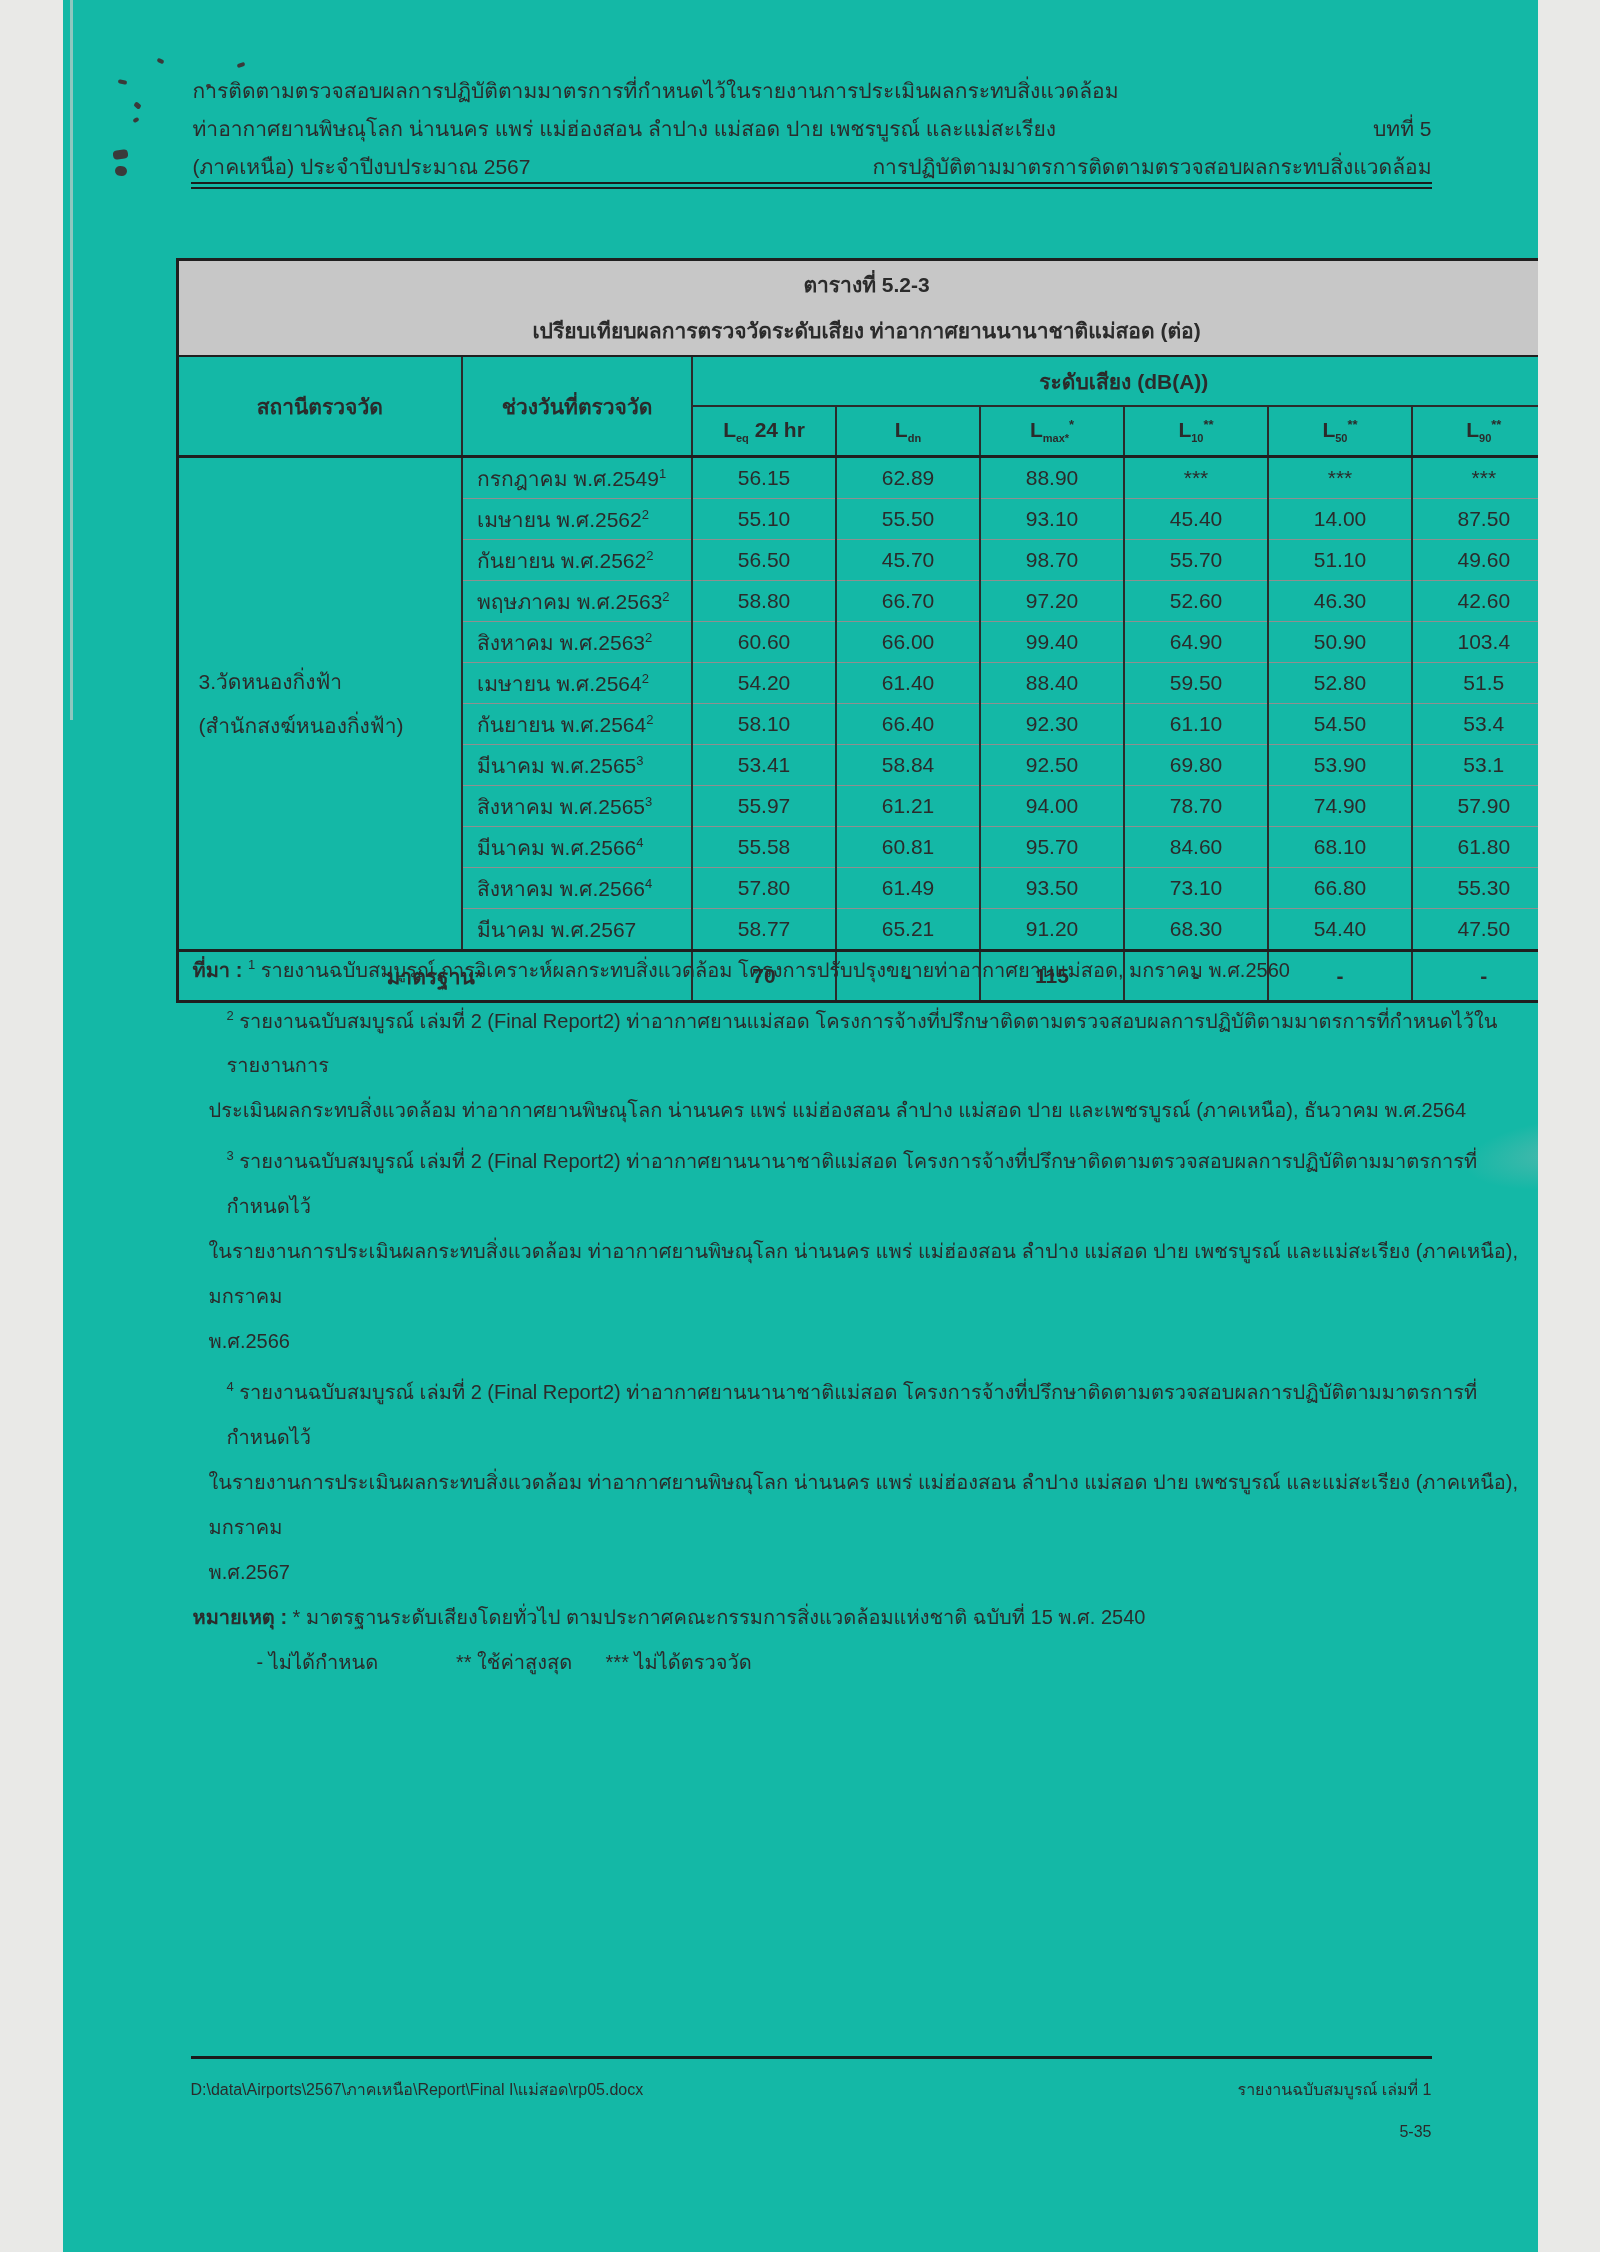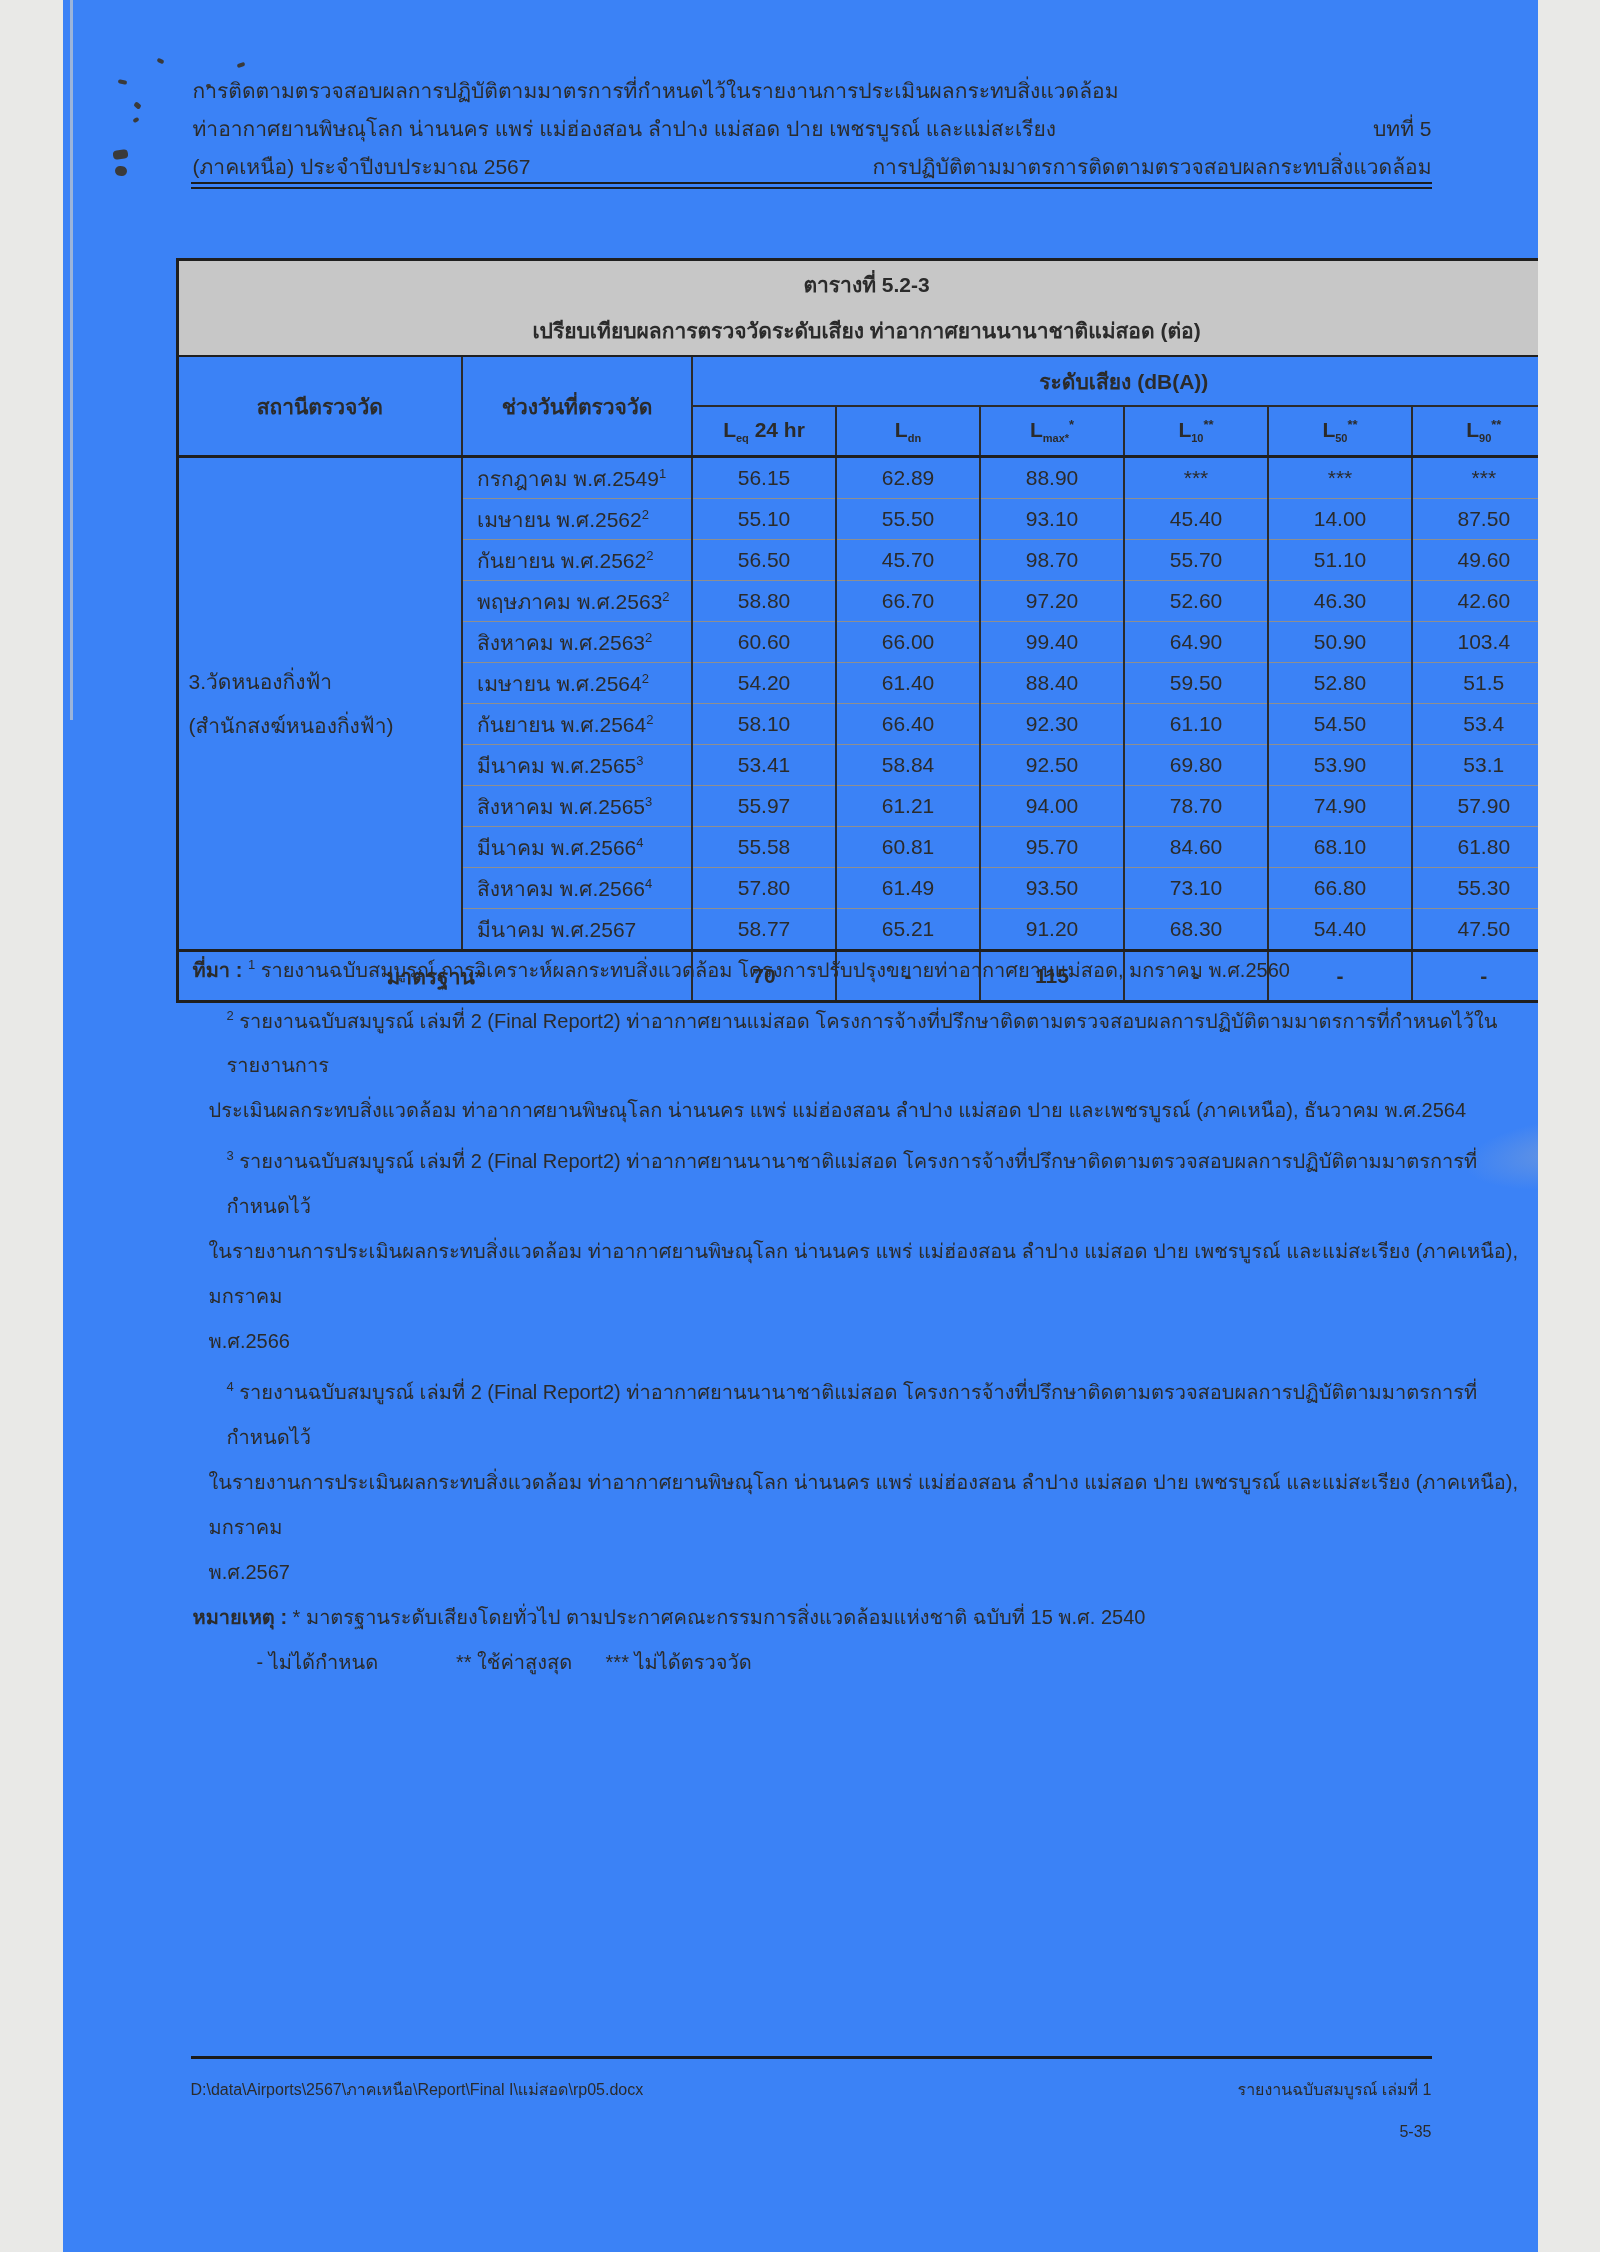--- a/index.html
+++ b/index.html
@@ -1,21 +1,21 @@
 <!DOCTYPE html>
 <html><head>
 <meta charset="utf-8">
 <style>
   html,body { margin:0; padding:0; background:#e9e9e7; }
   .page {
     position: relative;
     width: 1475px;
     height: 2252px;
     margin: 0 auto;
-    background: #3b82f6;
+    background: #14b8a6;
     overflow: hidden;
     font-family: "Liberation Sans", "DejaVu Sans", sans-serif;
     color: #2b2b2b;
   }
   
   .edge-strip { position:absolute; left:7px; top:0; width:3px; height:720px; background:#cfcfcd; opacity:.65; }
   .speck { position:absolute; background:#3a3a3a; border-radius:2px; }
   .smudge { position:absolute; background:radial-gradient(ellipse at center, rgba(185,185,185,.35), rgba(185,185,185,0) 70%); }
   
   .doc-header { position:absolute; left:130px; right:106px; top:72px; font-size:21px; }
@@ -31,21 +31,21 @@
   th { font-weight:bold; }
   .hdr { border-left:2px solid #2b2b2b; }
   th.group-hdr { height:46px; border-left:2px solid #2b2b2b; border-bottom:2px solid #2b2b2b; }
   th.span-hdr { height:92px; }
   tr.sub-row th { height:46px; font-weight:bold; }
   tr.sub-row th sub { font-size:11px; }
   tr.sub-row th sup { font-size:13px; }
   thead { border-bottom:3px solid #1f1f1f; }
   tbody td { height:38px; }
   tbody tr + tr td { border-top:1px solid #8f8f8f; }
-  td.station-cell { text-align:left; padding-left:10px; vertical-align:middle;margin-top:44px; }
+  td.station-cell { text-align:left; padding-left:20px; vertical-align:middle;margin-top:44px; }
   td.station-cell div { line-height:44px; }
   td.period-cell { text-align:left; padding-left:14px; border-left:2px solid #2b2b2b; }
   td.period-cell sup { font-size:13px; }
   td.value-cell { text-align:center; border-left:2px solid #2b2b2b; }
   tfoot { border-top:3px solid #1f1f1f; }
   tfoot td { height:46px; font-weight:bold; }
   td.standard-label { text-align:center; }
   
   .notes { position:absolute; left:130px; top:942px; font-size:20px; }
   .note-line { line-height:45px; white-space:pre-wrap; }

